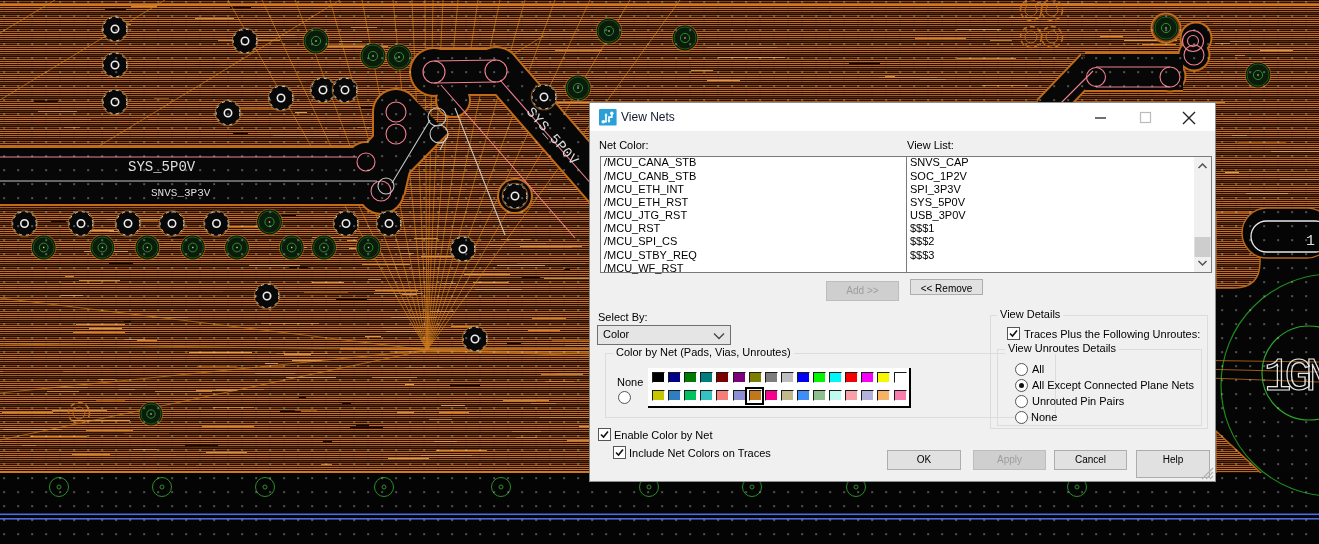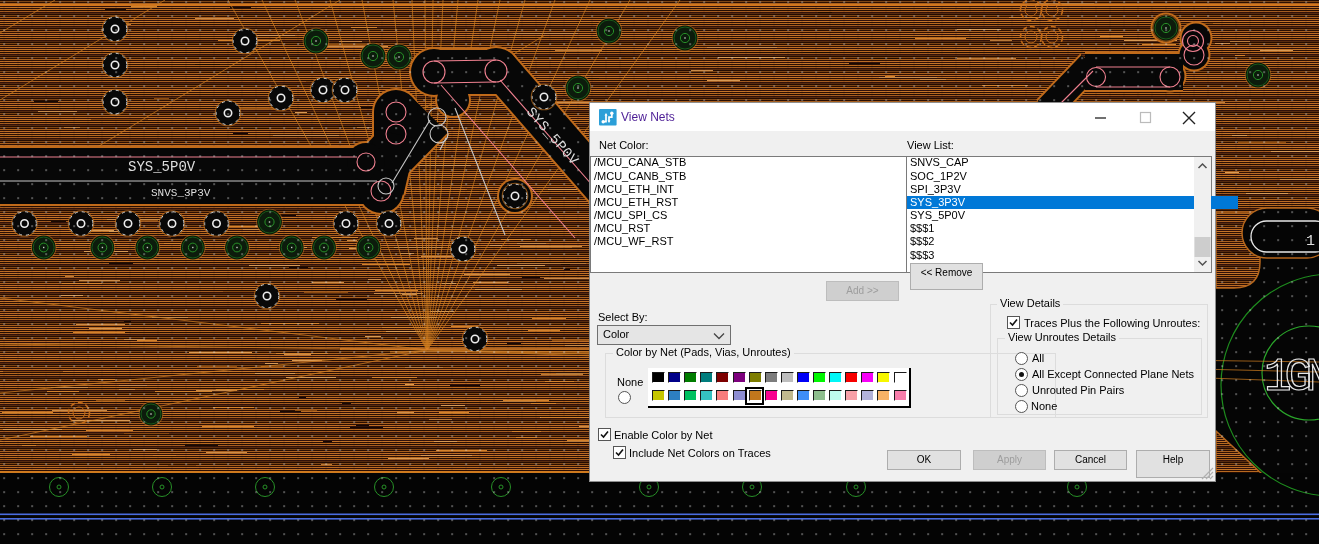--- a/index.html
+++ b/index.html
@@ -1,20 +1,20 @@
 <!DOCTYPE html>
 <html><head><meta charset="utf-8"><title>View Nets</title>
 <style>
 *{margin:0;padding:0;box-sizing:border-box}
 html,body{width:1319px;height:544px;overflow:hidden;background:#000;font-family:"Liberation Sans",sans-serif}
 #stage{position:relative;width:1319px;height:544px;overflow:hidden}
 #dlg{position:absolute;left:589px;top:102px;width:627px;height:380px;background:#f0f0f0;border:1px solid #8e8e8e;font-size:11px;color:#000}
 #tbar{position:absolute;left:0;top:0;width:100%;height:28px;background:#fff}
 #ticon{position:absolute;left:9px;top:6px}
-#ttext{position:absolute;left:31px;top:7px;font-size:12px;color:#4c1d95}
+#ttext{position:absolute;left:31px;top:7px;font-size:12px;color:#0f172a}
 .cap{position:absolute;top:0;height:28px;width:45px}
 .lbl{position:absolute;white-space:nowrap}
 .lb{position:absolute;background:#fff;border:1px solid #7a7a7a}
 .lb .it{height:13.2px;line-height:13.2px;padding-left:3px;white-space:nowrap;overflow:hidden}
 .sel{background:#0078d7;color:#fff}
 .sb{position:absolute;top:0;right:0;width:17px;height:100%;background:#f0f0f0}
 .btn{position:absolute;background:#e1e1e1;border:1px solid #adadad;text-align:center;font-size:10px;color:#000}
 .btn.dis{background:#cfcfcf;border-color:#bdbdbd;color:#9d9d9d}
 .gbox{position:absolute;border:1px solid #dcdcdc}
 .glab{position:absolute;top:-8px;background:#f0f0f0;padding:0 3px;white-space:nowrap}
@@ -828,58 +828,60 @@
  <svg class="cap" style="right:47px" width="45" height="28">
         <rect x="17.5" y="9.5" width="10" height="10" fill="none" stroke="#bbb" stroke-width="1.2"></rect>
       </svg>
  <svg class="cap" style="right:2px" width="45" height="28">
         <path d="M15 9 L27 21 M27 9 L15 21" stroke="#222" stroke-width="1.4" fill="none"></path>
       </svg>
 
  <div class="lbl" style="left:9px;top:36px">Net Color:</div>
  <div class="lbl" style="left:317px;top:36px">View List:</div>
 
- <div class="lb" style="left:0;top:53px;width:334px;height:117px">
+ <div class="lb" style="left:10px;top:53px;width:334px;height:117px">
    <div style="position:absolute;left:0;top:-0.7px;width:288px">
           <div class="it">/MCU_CANA_STB</div>
           <div class="it">/MCU_CANB_STB</div>
           <div class="it">/MCU_ETH_INT</div>
           <div class="it">/MCU_ETH_RST</div>
+          <div class="it">/MCU_JTG_RST</div>
+          <div class="it">/MCU_RST</div>
           <div class="it">/MCU_SPI_CS</div>
-          <div class="it">/MCU_RST</div>
+          <div class="it">/MCU_STBY_REQ</div>
           <div class="it">/MCU_WF_RST</div>
         </div>
    <svg class="sb" width="17" height="115">
 <rect width="17" height="115" fill="#f0f0f0"></rect>
 <path d="M4.5 11 L8.5 7 L12.5 11" stroke="#505050" stroke-width="1.5" fill="none"></path>
 <rect x="0.5" y="18" width="16" height="17" fill="#cdcdcd"></rect>
 <path d="M4.5 104 L8.5 108 L12.5 104" stroke="#505050" stroke-width="1.5" fill="none"></path>
 </svg>
  </div>
  <div class="lb" style="left:316px;top:53px;width:306px;height:117px">
    <div style="position:absolute;left:0;top:-0.7px;width:331px">
           <div class="it">SNVS_CAP</div>
           <div class="it">SOC_1P2V</div>
           <div class="it">SPI_3P3V</div>
-          <div class="it sel">SYS_3P3V</div>
           <div class="it">SYS_5P0V</div>
+          <div class="it">USB_3P0V</div>
           <div class="it">$$$1</div>
           <div class="it">$$$2</div>
           <div class="it">$$$3</div>
         </div>
    <svg class="sb" width="17" height="115">
 <rect width="17" height="115" fill="#f0f0f0"></rect>
 <path d="M4.5 11 L8.5 7 L12.5 11" stroke="#505050" stroke-width="1.5" fill="none"></path>
 <rect x="0.5" y="80" width="16" height="20" fill="#cdcdcd"></rect>
 <path d="M4.5 104 L8.5 108 L12.5 104" stroke="#505050" stroke-width="1.5" fill="none"></path>
 </svg>
  </div>
 
  <div class="btn dis" style="left:236px;top:178px;width:73px;height:20px;line-height:18px">Add &gt;&gt;</div>
- <div class="btn" style="left:320px;top:160px;width:73px;height:27px;line-height:18px">&lt;&lt; Remove</div>
+ <div class="btn" style="left:320px;top:176px;width:73px;height:16px;line-height:18px">&lt;&lt; Remove</div>
 
  <div class="lbl" style="left:8px;top:208px">Select By:</div>
  <div style="position:absolute;left:7px;top:222px;width:134px;height:20px;background:#e5e5e5;border:1px solid #707070">
    <div style="position:absolute;left:5px;top:2px">Color</div>
    <svg style="position:absolute;right:5px;top:6px" width="12" height="8">
           <path d="M1 1.5 L6 6.5 L11 1.5" stroke="#444" stroke-width="1.3" fill="none"></path>
         </svg>
  </div>
 
  <div class="gbox" style="left:15px;top:250px;width:451px;height:65px">
@@ -928,21 +930,21 @@
         </svg>
       </div>
  <div class="lbl" style="left:24px;top:326px">Enable Color by Net</div>
  <div class="cb" style="left:23px;top:343px">
         <svg width="11" height="11" style="position:absolute;left:0;top:0">
           <path d="M2 5.5 L4.5 8 L9 2.5" stroke="#111" stroke-width="1.6" fill="none"></path>
         </svg>
       </div>
  <div class="lbl" style="left:39px;top:344px">Include Net Colors on Traces</div>
 
- <div class="gbox" style="left:400px;top:201px;width:218px;height:114px">
+ <div class="gbox" style="left:400px;top:212px;width:218px;height:114px">
    <div class="glab" style="left:6px">View Details</div>
    <div class="cb" style="left:16px;top:11px">
           <svg width="11" height="11" style="position:absolute;left:0;top:0">
             <path d="M2 5.5 L4.5 8 L9 2.5" stroke="#111" stroke-width="1.6" fill="none"></path>
           </svg>
         </div>
    <div class="lbl" style="left:33px;top:12px">Traces Plus the Following Unroutes:</div>
    <div class="gbox" style="left:6px;top:33px;width:205px;height:77px">
      <div class="glab" style="left:7px">View Unroutes Details</div>
      <div class="rad" style="left:17px;top:13px"></div>

